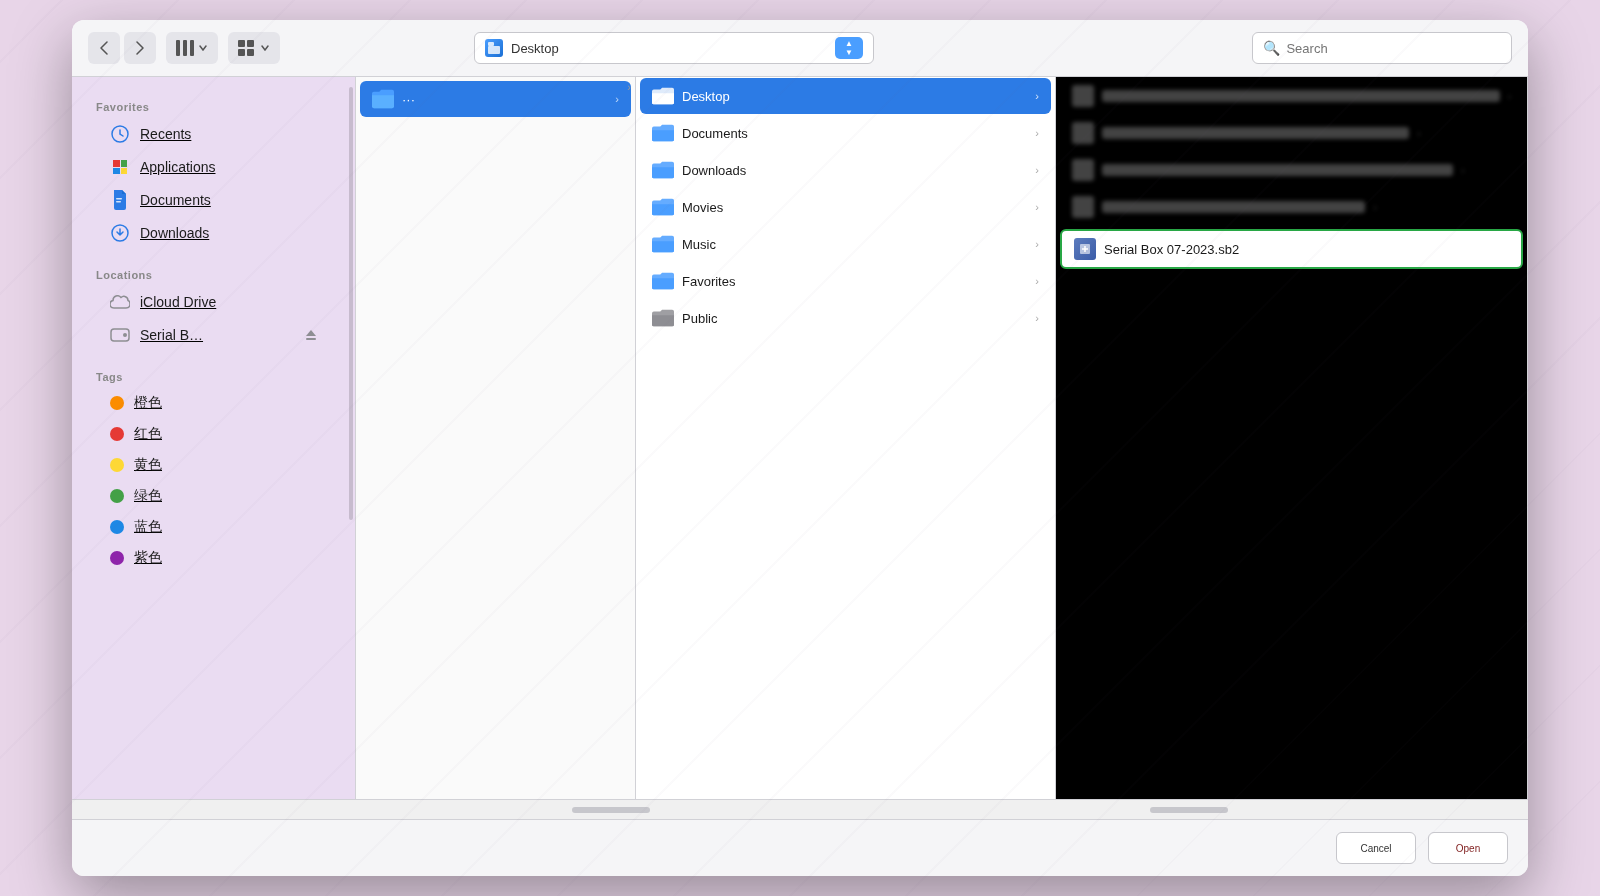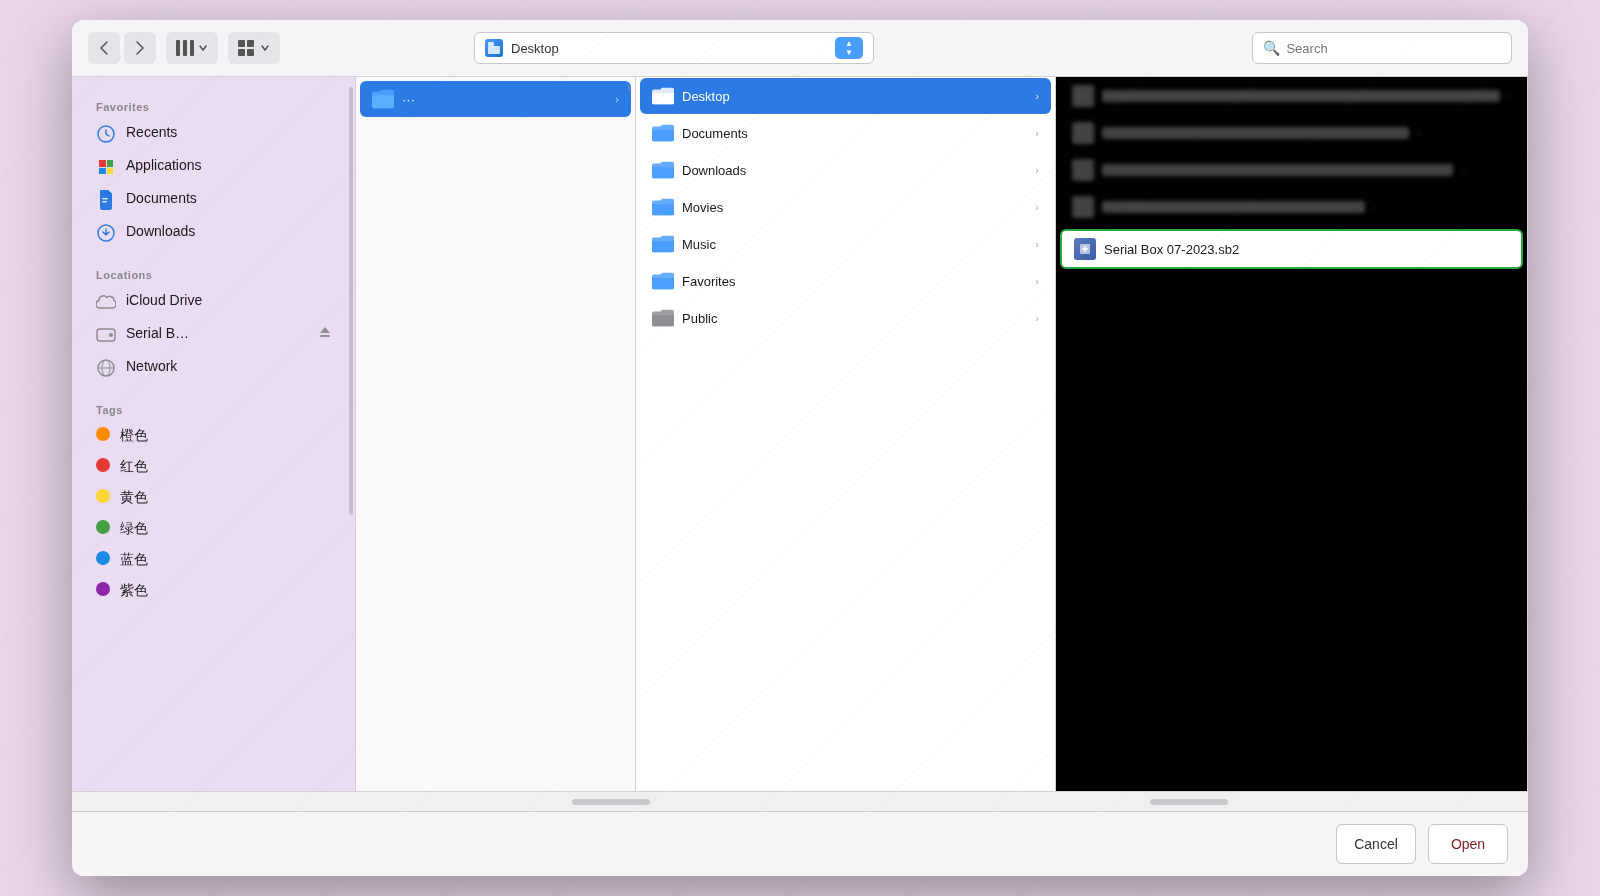--- a/index.html
+++ b/index.html
@@ -182,25 +182,27 @@
       font-size: 11px;
       font-weight: 600;
       color: #888;
       padding: 8px 16px 4px;
       letter-spacing: 0.5px;
       text-transform: none;
     }
 
     .sidebar-item {
       display: flex;
+      align-items: center;
       padding: 6px 16px;
       gap: 10px;
       cursor: pointer;
       border-radius: 6px;
-      margin: 1px 0;
+      margin: 1px 14px;
+      text-decoration: underline;
     }
 
     .sidebar-item-icon {
       width: 20px;
       height: 20px;
       display: flex;
       align-items: center;
       justify-content: center;
       font-size: 16px;
       flex-shrink: 0;
@@ -322,26 +324,26 @@
       align-items: center;
       justify-content: flex-end;
       padding: 12px 20px;
       background: #f5f5f7;
       border-top: 1px solid #d1d1d6;
       gap: 12px;
       flex-shrink: 0;
     }
 
     .bottom-btn {
-      height: 40px;
+      height: 32px;
       min-width: 80px;
       border-radius: 6px;
       border: 1px solid #c7c7cc;
       background: white;
-      font-size: 14px;
+      font-size: 10px;
       cursor: pointer;
       padding: 0 16px;
       color: #333;
     }
     .bottom-btn.disabled {
       color: #7f1d1d;
       cursor: default;
       background: white;
     }
 
@@ -492,30 +494,20 @@
             <circle cx="15" cy="9" r="2" fill="#8e8e93"></circle>
           </svg>
         </div>
         <span class="sidebar-item-label">Serial B…</span>
         <svg width="12" height="14" viewBox="0 0 12 14" style="margin-left:auto;">
           <path d="M6 2 L11 8 L1 8 Z" fill="#8e8e93"></path>
           <rect x="1" y="10" width="10" height="2" rx="1" fill="#8e8e93"></rect>
         </svg>
       </div>
 
-      <div class="sidebar-item">
-        <div class="sidebar-item-icon">
-          <svg width="20" height="20" viewBox="0 0 20 20">
-            <circle cx="10" cy="10" r="8" fill="none" stroke="#8e8e93" stroke-width="1.5"></circle>
-            <ellipse cx="10" cy="10" rx="4" ry="8" fill="none" stroke="#8e8e93" stroke-width="1"></ellipse>
-            <line x1="2" y1="10" x2="18" y2="10" stroke="#8e8e93" stroke-width="1"></line>
-          </svg>
-        </div>
-        <span class="sidebar-item-label">Network</span>
-      </div>
 
       <div class="sidebar-section-label" style="margin-top:12px;">Tags</div>
 
       <div id="tag-items">
 
       <div class="sidebar-item">
     <div class="tag-dot" style="background:#fb8c00; width:14px; height:14px; border-radius:50%;"></div>
     <span class="sidebar-item-label">橙色</span>
   </div>
           <div class="sidebar-item">

